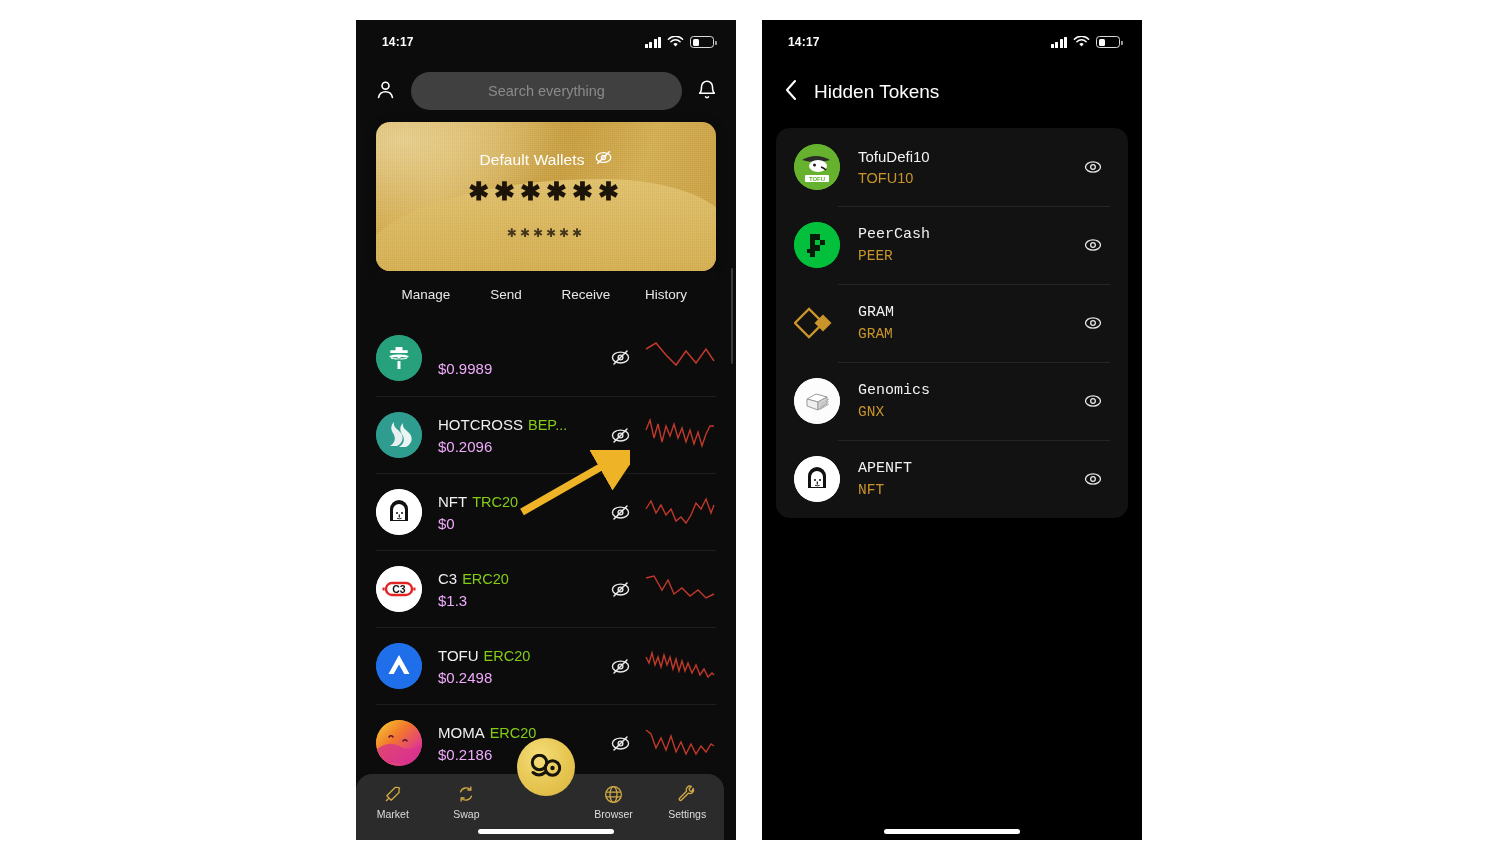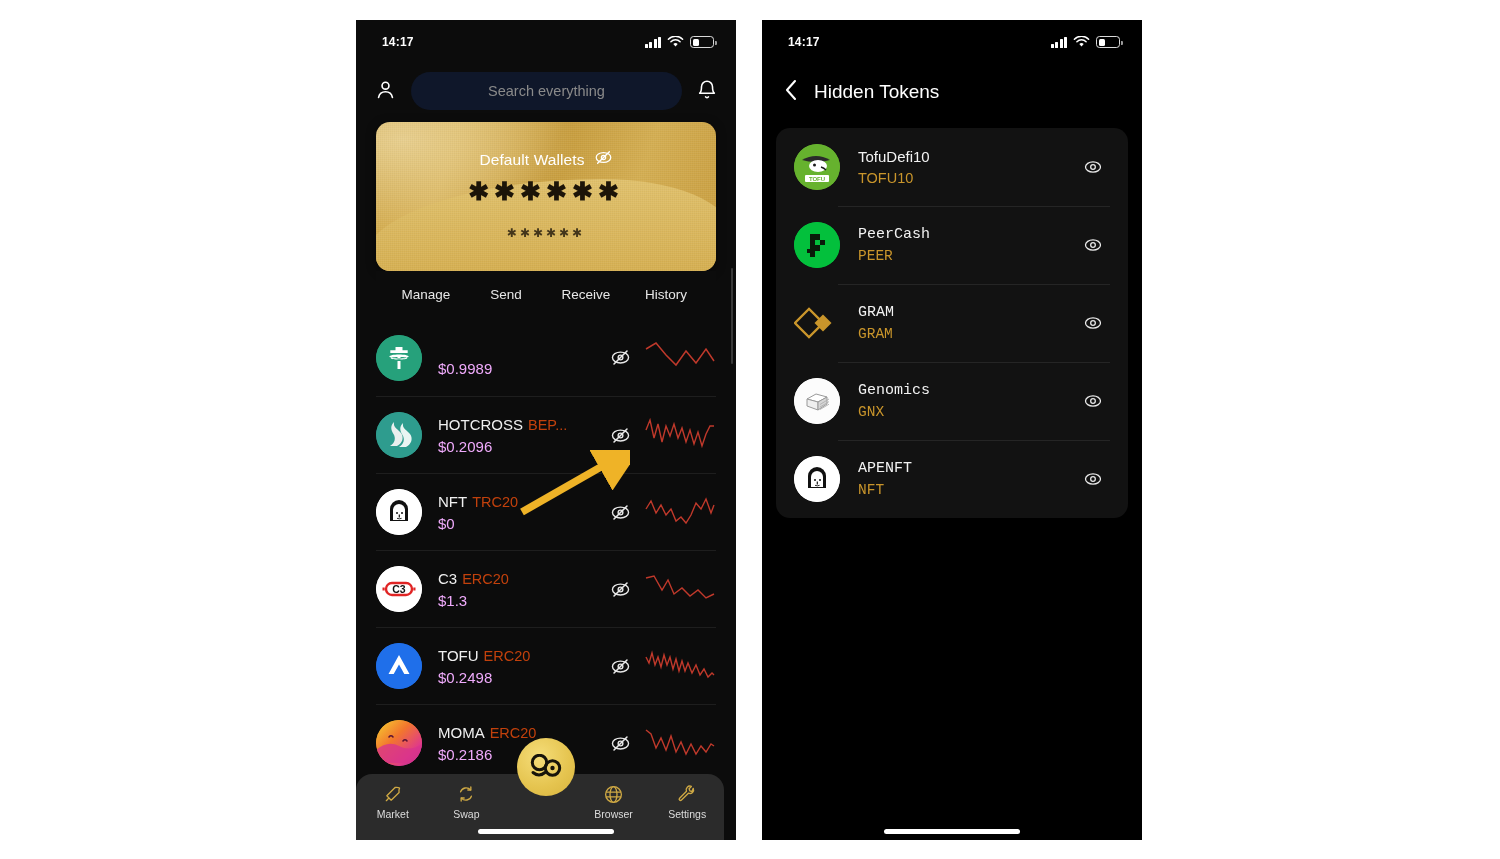--- a/index.html
+++ b/index.html
@@ -47,21 +47,21 @@
     border-radius:0 1px 1px 0;
   }
   .batt span { display:block; height:100%; width:34%; background:#fff; border-radius:1.5px; }
 
   
   .topbar {
     height: 54px; display: flex; align-items: center;
     padding: 0 18px; gap: 14px; background: #0c0c0c;
   }
   .searchbox {
-    flex: 1; height: 38px; background: #0f172a; border-radius: 19px;
+    flex: 1; height: 38px; background: #404040; border-radius: 19px;
     display: flex; align-items: center; justify-content: center;
   }
   .searchbox .ph { color: #8a8a8a; font-size: 14.5px; }
 
   
   .card-wrap { padding: 4px 20px 0; position: relative; z-index: 4; }
   .wallet-card {
     height: 149px; border-radius: 14px; position: relative; overflow: hidden;
     background:
       radial-gradient(120% 150% at 8% 12%, #e8cf8e 0%, rgba(232,207,142,0) 42%),
@@ -112,21 +112,21 @@
     border-top: 1px solid #1e1e1e; position: relative;
   }
   .token-row:first-child { border-top: none; }
   .tk-logo {
     width: 46px; height: 46px; border-radius: 50%; flex: 0 0 46px;
     overflow: hidden; position: relative; display:flex;
     align-items:center; justify-content:center;
   }
   .tk-mid { flex: 1; padding-left: 16px; min-width: 0; }
   .tk-name { font-size: 15px; color: #f0f0f0; white-space: nowrap; }
-  .tk-name .chain { color: #c2410c; margin-left: 5px; font-size: 14.5px; }
+  .tk-name .chain { color: #84cc16; margin-left: 5px; font-size: 14.5px; }
   .tk-price { font-size: 15px; color: #f0abfc; margin-top: 5px; }
   .tk-eye { width: 44px; display: flex; justify-content: center; flex: 0 0 44px; }
   .tk-spark { width: 74px; flex: 0 0 74px; display: flex; justify-content: flex-end; }
 
   .scrollbar {
     position: absolute; right: 3px; top: 248px; width: 2px; height: 96px;
     background: #3a3a3a; border-radius: 2px; z-index: 6;
   }
 
   

